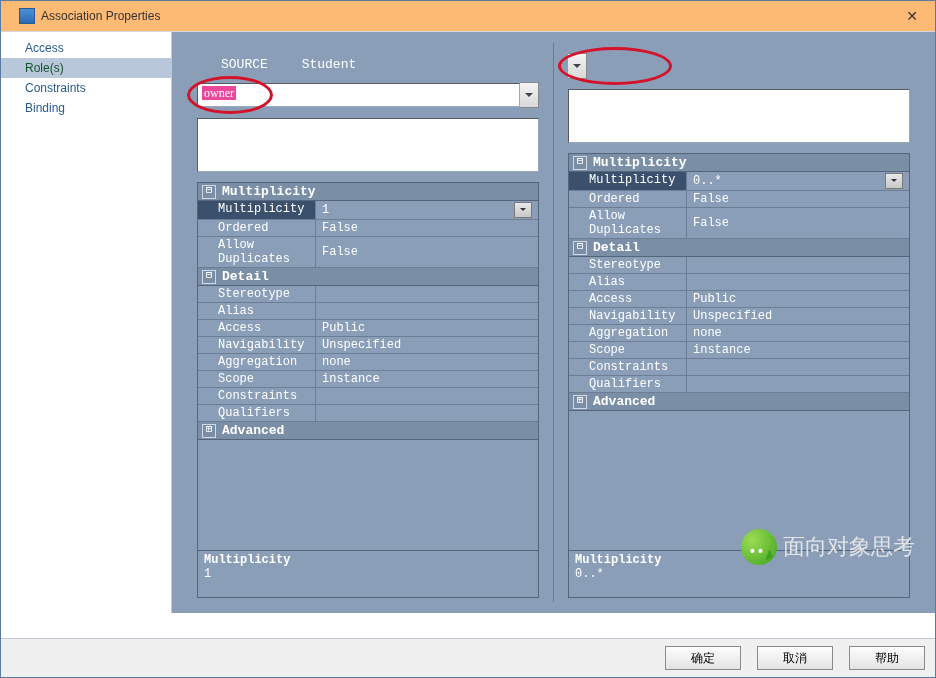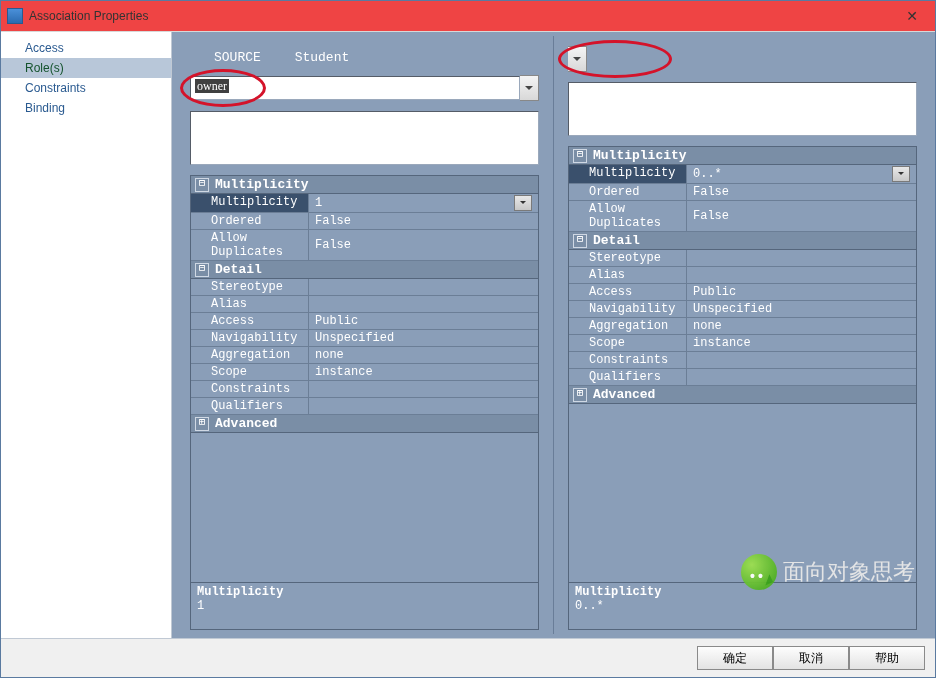--- a/index.html
+++ b/index.html
@@ -1,54 +1,54 @@
 <!DOCTYPE html>
 <html><head>
 <meta charset="utf-8">
 <style>
   html,body{margin:0;padding:0;font-family:"Microsoft YaHei","Segoe UI",Tahoma,Arial,sans-serif;font-size:12px;background:#fff;}
   .window{width:936px;height:678px;border:1px solid #5a7aa0;box-sizing:border-box;display:flex;flex-direction:column;}
   
-  .titlebar{height:30px;background:#ef4444;border-bottom:1px solid #d8d8d8;display:flex;align-items:center;padding-left:6px;}
+  .titlebar{height:30px;background:#fdba74;border-bottom:1px solid #d8d8d8;display:flex;align-items:center;padding-left:18px;}
   .titlebar .icon{width:16px;height:16px;margin-right:6px;display:inline-block;background:linear-gradient(#4a90d9,#2b6bb0);border:1px solid #2a5a90;box-sizing:border-box;}
   .titlebar .title{flex:1;color:#333;}
   .titlebar .close{width:46px;align-self:stretch;display:flex;align-items:center;justify-content:center;font-size:14px;color:#333;}
   
   .body{flex:1;display:flex;border-top:0;overflow:hidden;}
   .sidebar{width:170px;background:#fff;border-right:1px solid #c0c9d4;padding:6px 0;color:#2a5a90;}
   .sidebar .item{padding:3px 16px 3px 24px;cursor:default;}
   .sidebar .item.selected{background:#b8c7d9;color:#14532d;}
   .content{flex:1;background:#8a9eb8;position:relative;display:flex;flex-direction:column;}
-  .panels{flex:1;display:flex;gap:0;padding:4px;}
+  .panels{flex:1;display:flex;gap:0;padding:11px;}
   .panel{flex:1;display:flex;flex-direction:column;padding:10px 14px 4px 14px;box-sizing:border-box;}
   .panel:first-child{border-right:1px solid #697d98;}
   .headerline{color:#fff;font-family:"Courier New",monospace;font-size:13px;margin:4px 0 10px 24px;}
   .headerline .hl2{margin-left:26px;}
   .role-row{position:relative;display:flex;align-items:center;margin-bottom:10px;}
   .role-input{flex:1;height:24px;background:#fff;border:1px inset #9aa8bb;padding:2px 4px;box-sizing:border-box;font-family:Tahoma;}
-  .role-input .sel{background:#404040;color:#fff;padding:0 2px;}
+  .role-input .sel{background:#ec4899;color:#fff;padding:0 2px;}
   .role-dd{width:18px;height:24px;border:1px solid #888;background:linear-gradient(#f4f4f4,#d8d8d8);display:flex;align-items:center;justify-content:center;margin-left:0;border-left:0;}
   .role-dd::after{content:"";border:4px solid transparent;border-top-color:#444;margin-top:3px;}
   .circle{position:absolute;border:3px solid #d4132a;border-radius:50%;pointer-events:none;}
   .textarea{height:52px;background:#fff;border:1px inset #9aa8bb;margin-bottom:10px;}
   .propgrid{border:1px solid #55667c;}
   .pg-group{background:#7a8ea6;color:#fff;font-family:"Courier New",monospace;font-size:13px;font-weight:bold;padding:1px 4px;border-bottom:1px solid #55667c;display:flex;align-items:center;}
   .pg-group .expander{width:12px;height:12px;border:1px solid #cfd8e4;background:#7a8ea6;color:#fff;font-size:10px;line-height:10px;text-align:center;margin-right:6px;}
   .pg-row{display:flex;background:#8a9eb8;border-bottom:1px solid #6b7e96;font-family:"Courier New",monospace;font-size:12px;color:#fff;}
   .pg-row:last-child{border-bottom:none;}
   .pg-name{width:118px;padding:1px 6px 1px 20px;border-right:1px solid #6b7e96;box-sizing:border-box;}
   .pg-val{flex:1;padding:1px 6px;display:flex;align-items:center;}
   .pg-val .dd{margin-left:auto;width:16px;height:14px;background:linear-gradient(#e8e8e8,#c8c8c8);border:1px solid #7a7a7a;display:flex;align-items:center;justify-content:center;}
   .pg-val .dd::after{content:"";border:3px solid transparent;border-top-color:#333;margin-top:2px;}
   .pg-sel .pg-name{background:#3a506c;color:#fff;}
   .pg-blank{flex:1;background:#8a9eb8;}
   .pg-desc{border-top:1px solid #55667c;font-family:"Courier New",monospace;font-size:12px;color:#fff;padding:2px 6px 8px 6px;min-height:36px;}
   .pg-desc .dtitle{font-weight:bold;}
   
-  .footer{background:#f0f0f0;border-top:1px solid #c0c9d4;padding:7px 10px;display:flex;justify-content:flex-end;gap:0;}
+  .footer{background:#f0f0f0;border-top:1px solid #c0c9d4;padding:7px 10px;display:flex;justify-content:flex-end;gap:16px;margin-top:25px;}
   .footer button{width:76px;height:24px;background:linear-gradient(#fdfdfd,#e3e3e3);border:1px solid #8a8a8a;font-family:"Microsoft YaHei";font-size:12px;cursor:pointer;}
   
   .watermark{position:absolute;right:20px;bottom:48px;display:flex;align-items:center;color:#e8e8e8;font-size:22px;opacity:.95;}
   .watermark .bubble{width:36px;height:36px;border-radius:50%;background:radial-gradient(circle at 30% 30%,#9de04f,#3aa318);margin-right:6px;position:relative;}
   .watermark .bubble::after{content:"";position:absolute;right:-2px;bottom:2px;border:6px solid transparent;border-left-color:#3aa318;transform:rotate(20deg);}
   .watermark .dots{position:absolute;left:9px;top:14px;letter-spacing:3px;color:#fff;font-weight:bold;font-size:14px;}
 </style>
 </head>
 <body>
 

